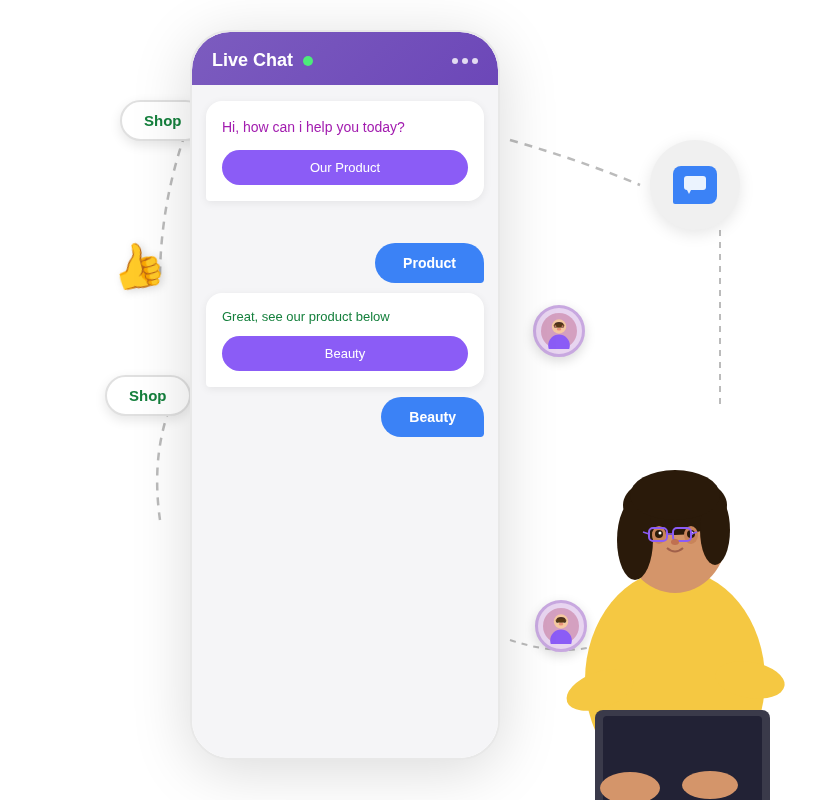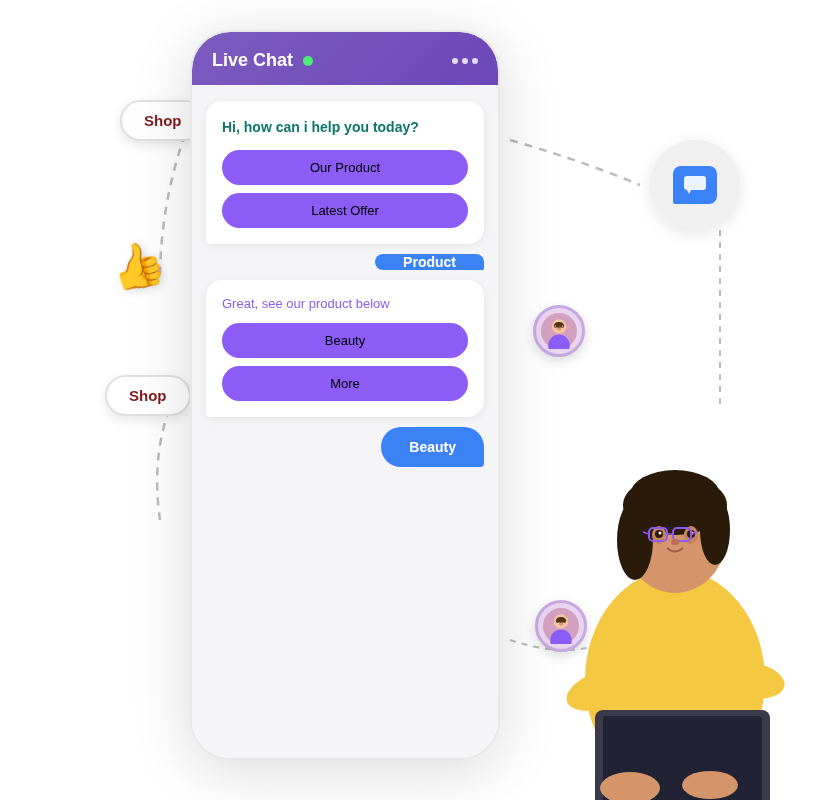--- a/index.html
+++ b/index.html
@@ -88,33 +88,33 @@
     .chat-bubble-bot {
       background: #fff;
       margin: 16px 14px 10px 14px;
       padding: 16px;
       border-radius: 16px 16px 16px 4px;
       box-shadow: 0 2px 8px rgba(0,0,0,0.07);
     }
 
     .chat-bubble-bot p {
       font-size: 14px;
-      color: #0f766e;
-      font-weight: 700;
+      color: #a21caf;
+      font-weight: 400;
       line-height: 1.5;
       margin-bottom: 12px;
     }
 
     .chat-btn {
       display: block;
       width: 100%;
       padding: 10px;
       margin-bottom: 8px;
       background: #8b5cf6;
-      color: #000000;
+      color: #ffffff;
       border: none;
       border-radius: 22px;
       font-size: 13px;
       font-weight: 500;
       text-align: center;
       cursor: pointer;
     }
 
     .chat-btn:last-child {
       margin-bottom: 0;
@@ -127,38 +127,39 @@
       align-items: flex-start;
       margin: 8px 14px;
       gap: 8px;
     }
 
     .chat-bubble-user {
       background: #3b82f6;
       color: #fff;
       font-size: 14px;
       font-weight: 700;
-      padding: 0 28px;
+      padding: 12px 28px;
       border-radius: 22px 22px 4px 22px;
       max-width: 70%;
       text-align: center;
+      margin-top: 32px;
     }
 
     
     .chat-bubble-products {
       background: #fff;
       margin: 10px 14px;
       padding: 16px;
       border-radius: 16px 16px 16px 4px;
       box-shadow: 0 2px 8px rgba(0,0,0,0.07);
     }
 
     .chat-bubble-products p {
       font-size: 13px;
-      color: #8b5cf6;
+      color: #15803d;
       font-weight: 500;
       margin-bottom: 12px;
     }
 
     
     .chat-bubble-beauty-wrap {
       display: flex;
       justify-content: flex-end;
       align-items: flex-start;
       margin: 8px 14px 16px;
@@ -178,21 +179,21 @@
 
     
     .shop-badge {
       position: absolute;
       background: #fff;
       border: 2px solid #e0e0e0;
       border-radius: 50px;
       padding: 10px 22px;
       font-size: 15px;
       font-weight: 700;
-      color: #7f1d1d;
+      color: #15803d;
       box-shadow: 0 4px 12px rgba(0,0,0,0.1);
     }
 
     .shop-badge-1 {
       left: 120px;
       top: 100px;
     }
 
     .shop-badge-2 {
       left: 105px;
@@ -363,31 +364,29 @@
         <div class="dot-menu-item"></div>
         <div class="dot-menu-item"></div>
       </div>
     </div>
 
     <div class="phone-body">
 
       <div class="chat-bubble-bot">
         <p>Hi, how can i help you today?</p>
         <button class="chat-btn">Our Product</button>
-        <button class="chat-btn">Latest Offer</button>
       </div>
 
       <div class="chat-bubble-user-wrap">
         <div class="chat-bubble-user">Product</div>
       </div>
 
       <div class="chat-bubble-products">
         <p>Great, see our product below</p>
         <button class="chat-btn">Beauty</button>
-        <button class="chat-btn">More</button>
       </div>
 
       <div class="chat-bubble-beauty-wrap">
         <div class="chat-bubble-beauty">Beauty</div>
       </div>
 
     </div>
   </div>
 
   <div class="woman-container">

